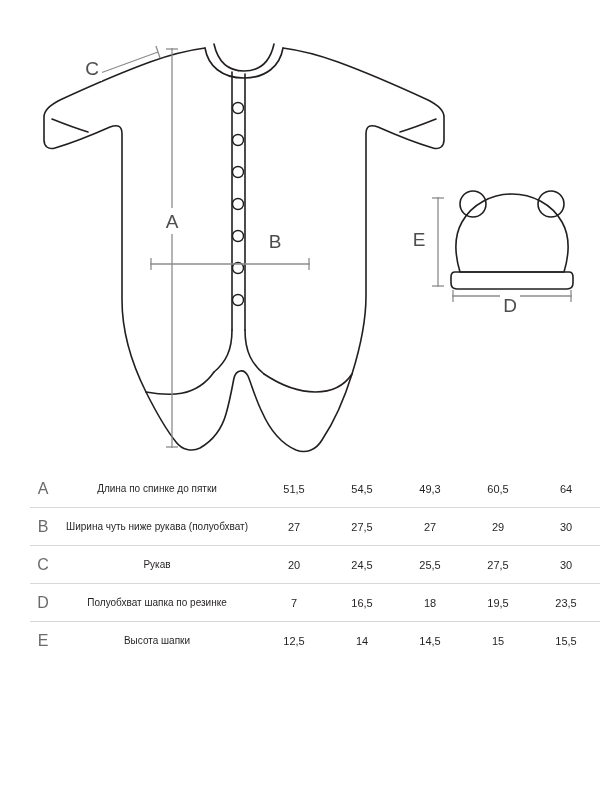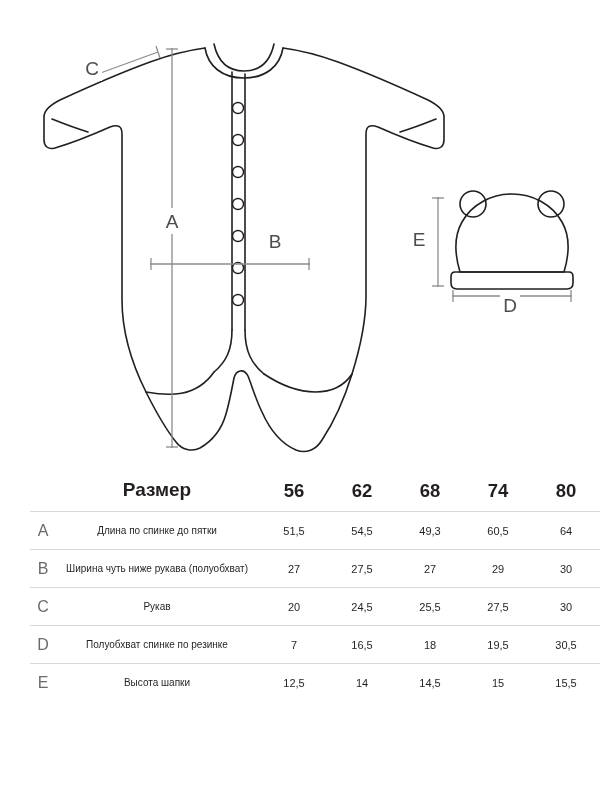--- a/index.html
+++ b/index.html
@@ -199,29 +199,20 @@
 
         <rect x="409" y="226" width="20" height="26" fill="#ffffff" stroke="none"></rect>
         <text x="419" y="246" text-anchor="middle">E</text>
       </g>
     </svg>
   </div>
 
   <div class="table-wrap">
     <table class="size-table">
       <tbody>
-        <tr class="head-row">
-          <td class="col-letter"></td>
-          <td class="col-label">Размер</td>
-          <td class="col-val">56</td>
-          <td class="col-val">62</td>
-          <td class="col-val">68</td>
-          <td class="col-val">74</td>
-          <td class="col-val">80</td>
-        </tr>
 
         <tr>
           <td class="col-letter">A</td>
           <td class="col-label">Длина по спинке до пятки</td>
           <td class="col-val">51,5</td>
           <td class="col-val">54,5</td>
           <td class="col-val">49,3</td>
           <td class="col-val">60,5</td>
           <td class="col-val">64</td>
         </tr>
@@ -241,26 +232,26 @@
           <td class="col-label">Рукав</td>
           <td class="col-val">20</td>
           <td class="col-val">24,5</td>
           <td class="col-val">25,5</td>
           <td class="col-val">27,5</td>
           <td class="col-val">30</td>
         </tr>
 
         <tr>
           <td class="col-letter">D</td>
-          <td class="col-label">Полуобхват спинке по резинке</td>
+          <td class="col-label">Полуобхват шапка по резинке</td>
           <td class="col-val">7</td>
           <td class="col-val">16,5</td>
           <td class="col-val">18</td>
           <td class="col-val">19,5</td>
-          <td class="col-val">30,5</td>
+          <td class="col-val">23,5</td>
         </tr>
 
         <tr>
           <td class="col-letter">E</td>
           <td class="col-label">Высота шапки</td>
           <td class="col-val">12,5</td>
           <td class="col-val">14</td>
           <td class="col-val">14,5</td>
           <td class="col-val">15</td>
           <td class="col-val">15,5</td>

